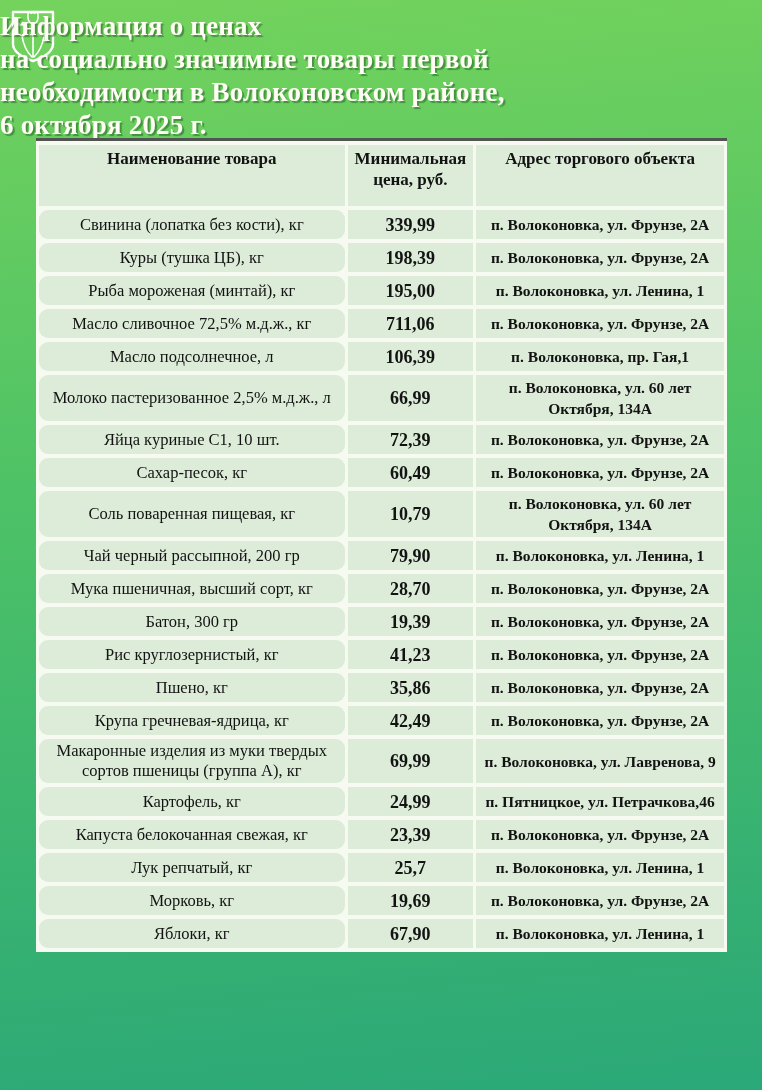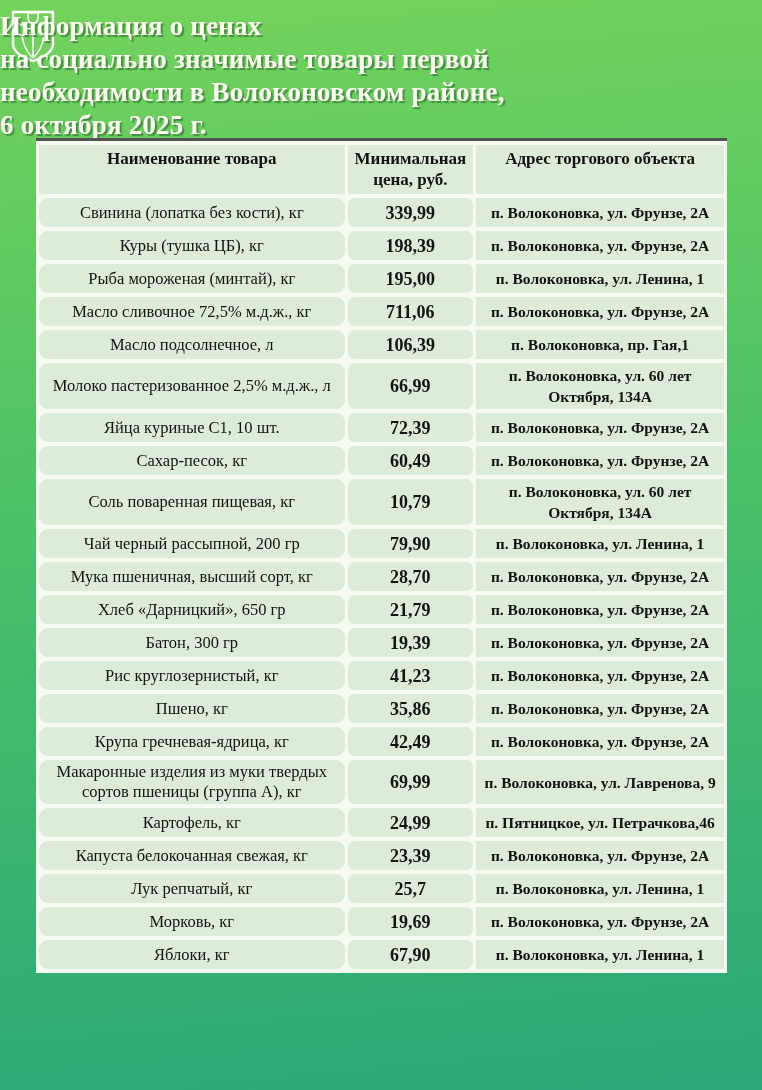--- a/index.html
+++ b/index.html
@@ -69,41 +69,40 @@
   table.price-table td {
     background: var(--cell-bg);
     text-align: center;
     overflow: hidden;
   }
   table.price-table th {
     vertical-align: top;
     font-size: 17px;
     font-weight: bold;
     line-height: 21px;
-    padding: 3px 6px 4px 6px;
+    padding: 3px 6px 16px 6px;
     height: 46px;
   }
   th.col-name, td.col-name { width: 45%; }
   th.col-price, td.col-price { width: 18.5%; }
   th.col-addr, td.col-addr { width: 36.5%; }
   td.col-name {
     font-size: 16.5px;
     line-height: 20px;
     padding: 2px 5px;
     height: 29px;
     vertical-align: middle;
     border-radius: 9px;
   }
   td.col-price {
     font-size: 18px;
     font-weight: bold;
     line-height: 20px;
     padding: 2px 4px;
     vertical-align: middle;
-    border-radius: 7px;
   }
   td.col-addr {
     font-size: 15.5px;
     font-weight: bold;
     line-height: 21px;
     padding: 2px 6px;
     vertical-align: middle;
     margin-left: 12px;
   }
 </style>
@@ -191,25 +190,20 @@
             <td class="col-name">Чай черный рассыпной, 200 гр</td>
             <td class="col-price">79,90</td>
             <td class="col-addr">п. Волоконовка, ул. Ленина, 1</td>
           </tr>
           <tr>
             <td class="col-name">Мука пшеничная, высший сорт, кг</td>
             <td class="col-price">28,70</td>
             <td class="col-addr">п. Волоконовка, ул. Фрунзе, 2А</td>
           </tr>
           <tr>
-            <td class="col-name">Хлеб «Дарницкий», 650 гр</td>
-            <td class="col-price">21,79</td>
-            <td class="col-addr">п. Волоконовка, ул. Фрунзе, 2А</td>
-          </tr>
-          <tr>
             <td class="col-name">Батон, 300 гр</td>
             <td class="col-price">19,39</td>
             <td class="col-addr">п. Волоконовка, ул. Фрунзе, 2А</td>
           </tr>
           <tr>
             <td class="col-name">Рис круглозернистый, кг</td>
             <td class="col-price">41,23</td>
             <td class="col-addr">п. Волоконовка, ул. Фрунзе, 2А</td>
           </tr>
           <tr>

